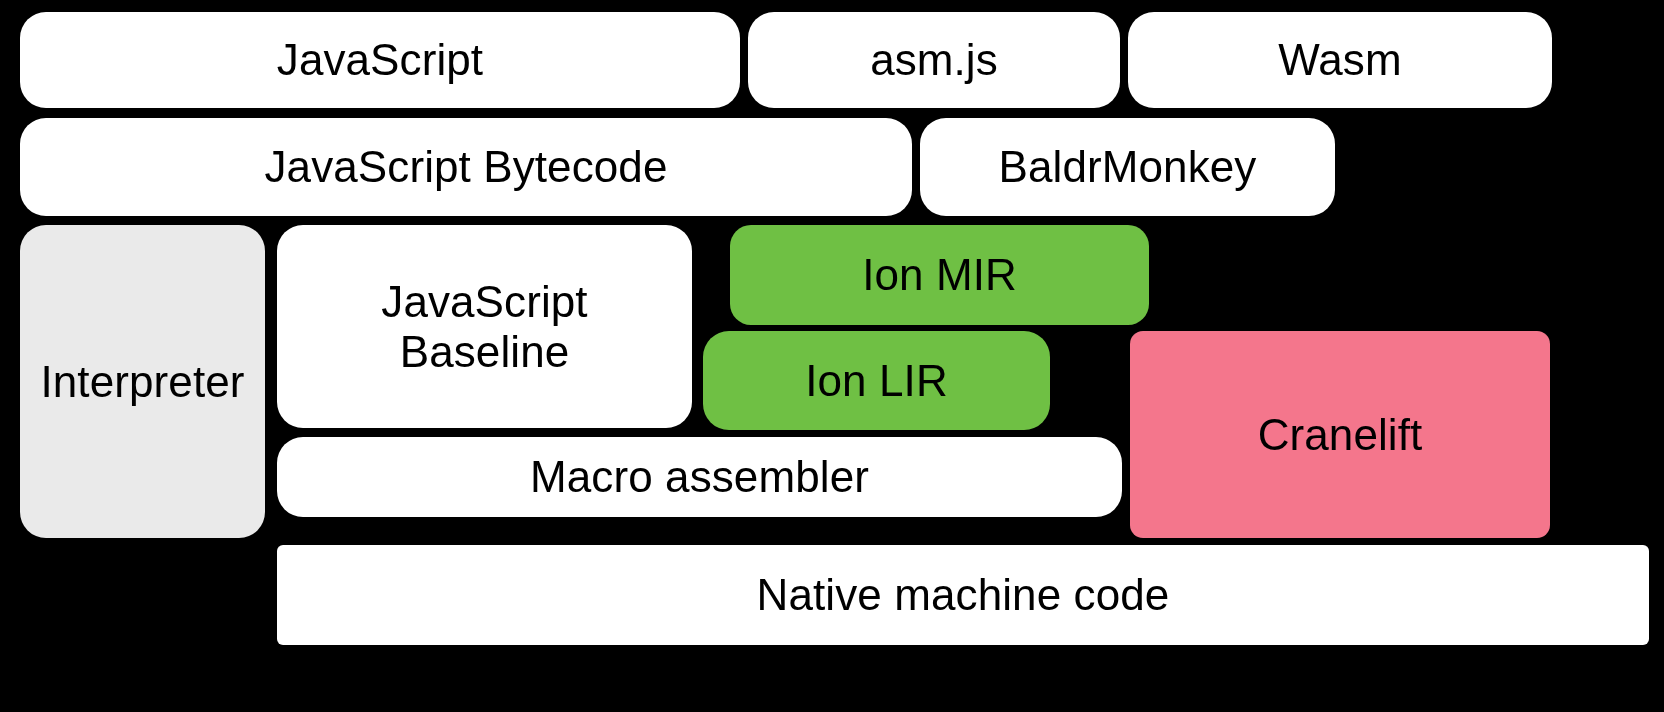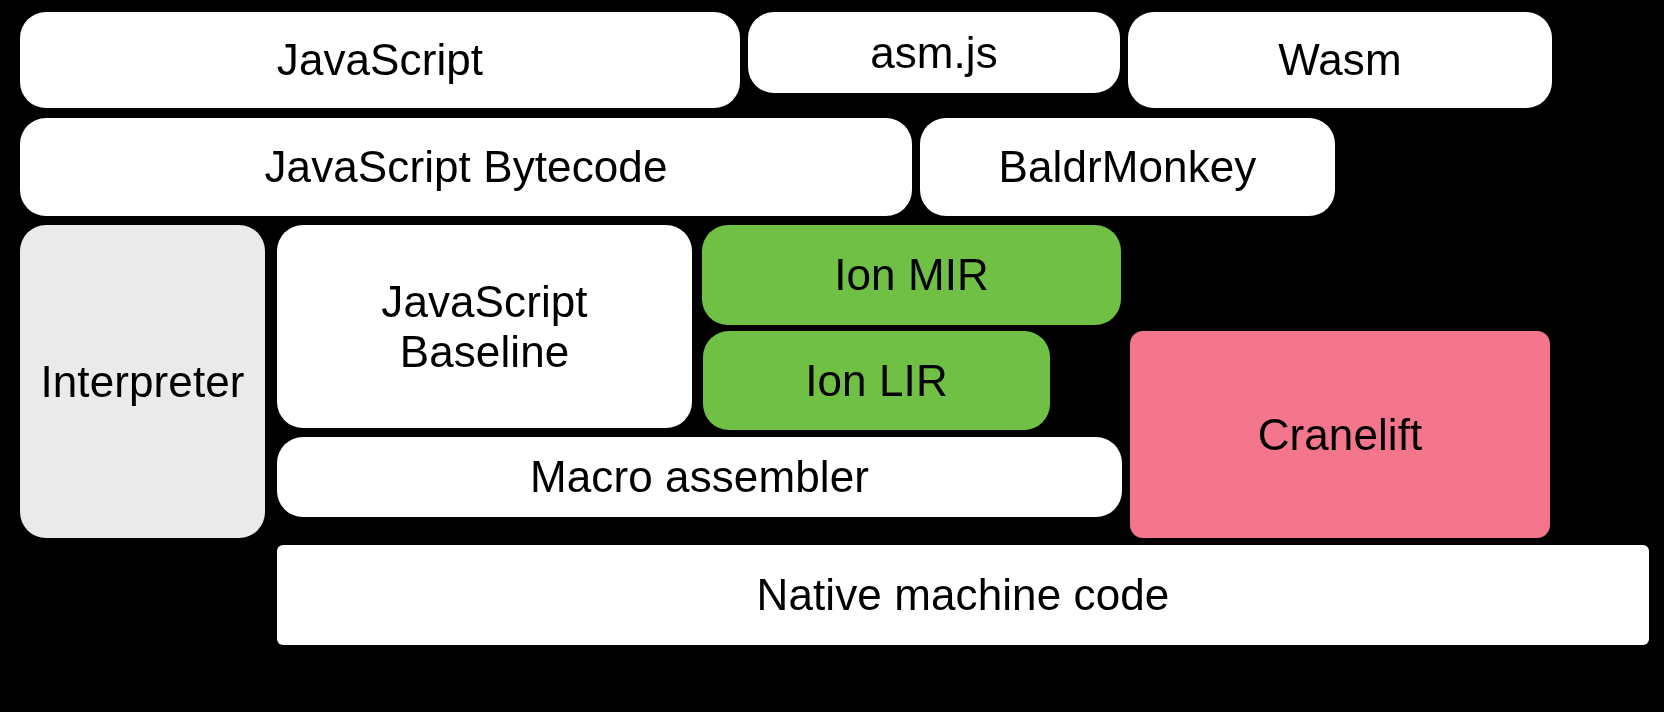--- a/index.html
+++ b/index.html
@@ -38,34 +38,34 @@
   .fill-green { background: #6FC044; }
   .fill-pink  { background: #F4768C; border-radius: 13px; }
 </style>
 </head>
 <body>
 
 <div id="stage">
 
   <div class="node fill-white" style="left:20px; top:12px; width:720px; height:96px;">JavaScript</div>
 
-  <div class="node fill-white" style="left:748px; top:12px; width:372px; height:81px;">asm.js</div>
+  <div class="node fill-white" style="left:748px; top:12px; width:372px; height:96px;">asm.js</div>
 
   <div class="node fill-white" style="left:1128px; top:12px; width:424px; height:96px;">Wasm</div>
 
   <div class="node fill-white" style="left:20px; top:118px; width:892px; height:98px;">JavaScript Bytecode</div>
 
   <div class="node fill-white" style="left:920px; top:118px; width:415px; height:98px;">BaldrMonkey</div>
 
   <div class="node fill-gray" style="left:20px; top:225px; width:245px; height:313px;">Interpreter</div>
 
   <div class="node fill-white" style="left:277px; top:225px; width:415px; height:203px;">JavaScript
 Baseline</div>
 
-  <div class="node fill-green" style="left:702px; top:225px; width:419px; height:100px;">Ion MIR</div>
+  <div class="node fill-green" style="left:730px; top:225px; width:419px; height:100px;border-radius:21px;">Ion MIR</div>
 
   <div class="node fill-green" style="left:703px; top:331px; width:347px; height:99px;">Ion LIR</div>
 
   <div class="node fill-pink" style="left:1130px; top:331px; width:420px; height:207px;">Cranelift</div>
 
   <div class="node fill-white" style="left:277px; top:437px; width:845px; height:80px;">Macro assembler</div>
 
   <div class="node fill-white" style="left:277px; top:545px; width:1372px; height:100px;border-radius:6px;">Native machine code</div>
 
 </div>

